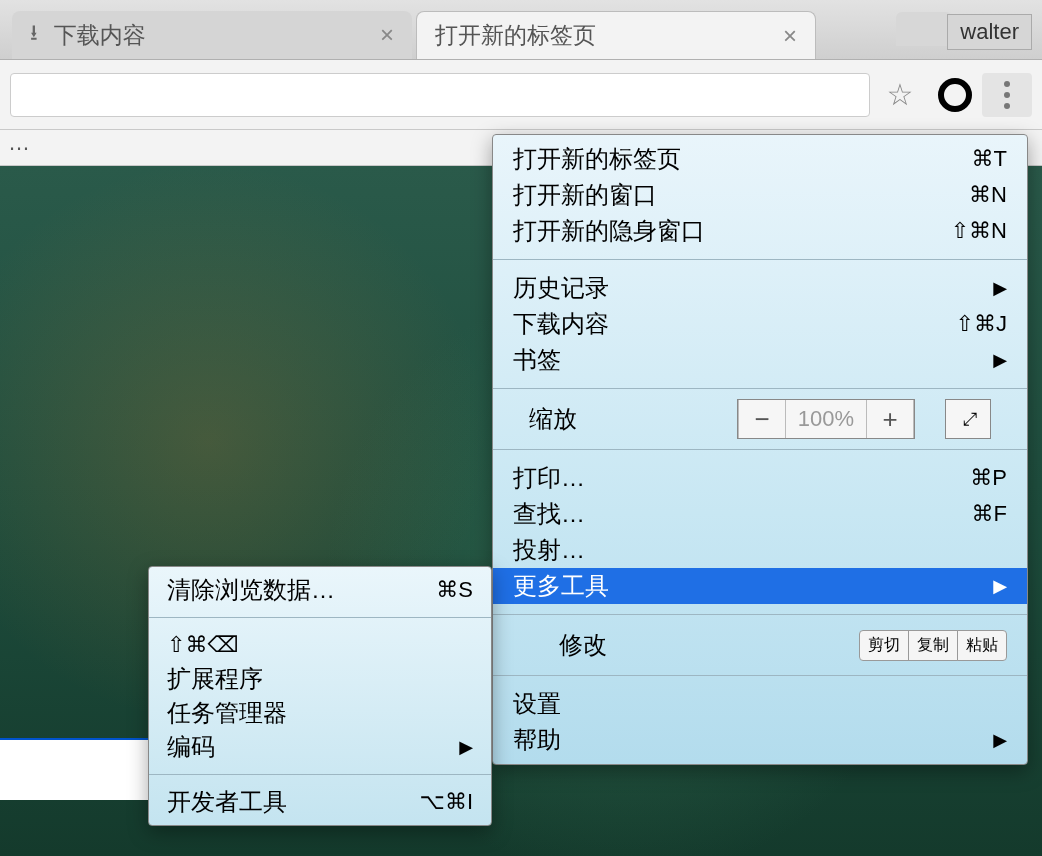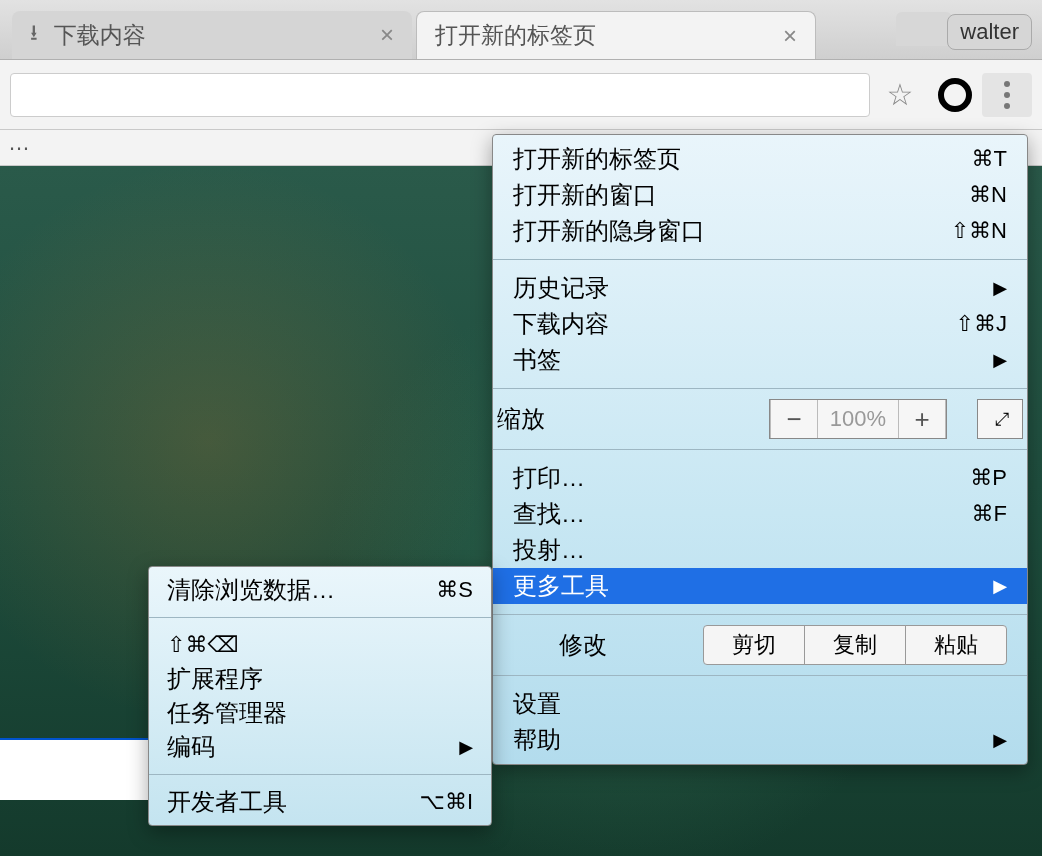--- a/index.html
+++ b/index.html
@@ -33,21 +33,21 @@
   .tab .close {
     margin-left: auto; color:#888; font-size: 24px; line-height: 1;
   }
   .dl-icon { color:#666; font-size:22px; }
   .people-bubble {
     position: absolute; top: 12px; right: 90px; width: 56px; height: 34px;
     background: #d7d7d7; border-radius: 6px 6px 0 0;
   }
   .user-badge {
     position: absolute; top: 14px; right: 10px;
-    background: #d6d6d6; border:1px solid #aaa; border-radius: 8px;
+    background: #d6d6d6; border:1px solid #aaa; border-radius: 0;
     padding: 4px 12px; font-size: 22px; color:#333;
   }
 
   
   .omnibar {
     height: 70px; background: #f3f3f3; display:flex; align-items:center;
     padding: 0 10px; border-bottom: 1px solid #c9c9c9; gap: 10px;
   }
   .omnibox { flex:1; height: 44px; background:#fff; border:1px solid #ccc; border-radius:4px; }
   .star-icon { font-size: 30px; color:#888; margin-left: auto; margin-right: 8px; cursor:pointer; width: 40px; text-align:center; }
@@ -85,30 +85,30 @@
   .menu-section { padding: 6px 0; }
   .menu hr { border:none; border-top:1px solid #9db6c2; margin:4px 0;}
   .menu-item {
     display:flex; align-items:center; padding: 4px 20px; height: 36px;
     justify-content: space-between; white-space: nowrap;
   }
   .menu-item .label {}
   .menu-item .shortcut { color:#000; font-size:22px;}
   .menu-item.highlight { background:#1f6fe5; color:#fff; }
   .menu-item .arrow { font-size:18px; }
-  .menu-zoom { display:flex; align-items:center; gap:12px; padding:6px 4px; height:52px;}
+  .menu-zoom { display:flex; align-items:center; gap:12px; padding:6px 36px; height:52px;}
   .menu-zoom .label { flex:1; }
   .zoom-box { display:flex; align-items:center; border:1px solid #888; background:#f6f6f6;}
   .zoom-box .btn { width:48px; height:38px; display:flex; align-items:center; justify-content:center; font-size:26px; color:#555; border-left:1px solid #bbb; border-right:1px solid #bbb;}
   .zoom-box .pct { width:80px; text-align:center; color:#999; font-size:22px;}
   .fs-btn { width:46px; height:40px; border:1px solid #888; background:#f6f6f6; display:flex; align-items:center; justify-content:center; margin-left:18px;}
   .edit-row { display:flex; align-items:center; padding: 4px 20px; height:52px;}
   .edit-row .label { flex:1;margin-left:46px;}
   .edit-buttons { display:flex; }
-  .edit-buttons button { font-size:22px; padding:4px 28px; background:#f5f5f5; border:1px solid #999; margin-left:-1px;}
+  .edit-buttons button { font-size:16px; padding:4px 8px; background:#f5f5f5; border:1px solid #999; margin-left:-1px;}
   .edit-buttons button:first-child { border-radius:4px 0 0 4px; margin-left:0;}
   .edit-buttons button:last-child { border-radius:0 4px 4px 0;}
 
   
   .submenu {
     position:absolute; top: 566px; left: 148px; width: 344px;
     background: linear-gradient(#eaf6fb,#c4e4f0);
     border:1px solid #888; border-radius:4px;
     box-shadow: 0 6px 20px rgba(0,0,0,.35);
     font-size: 24px; color:#000;

